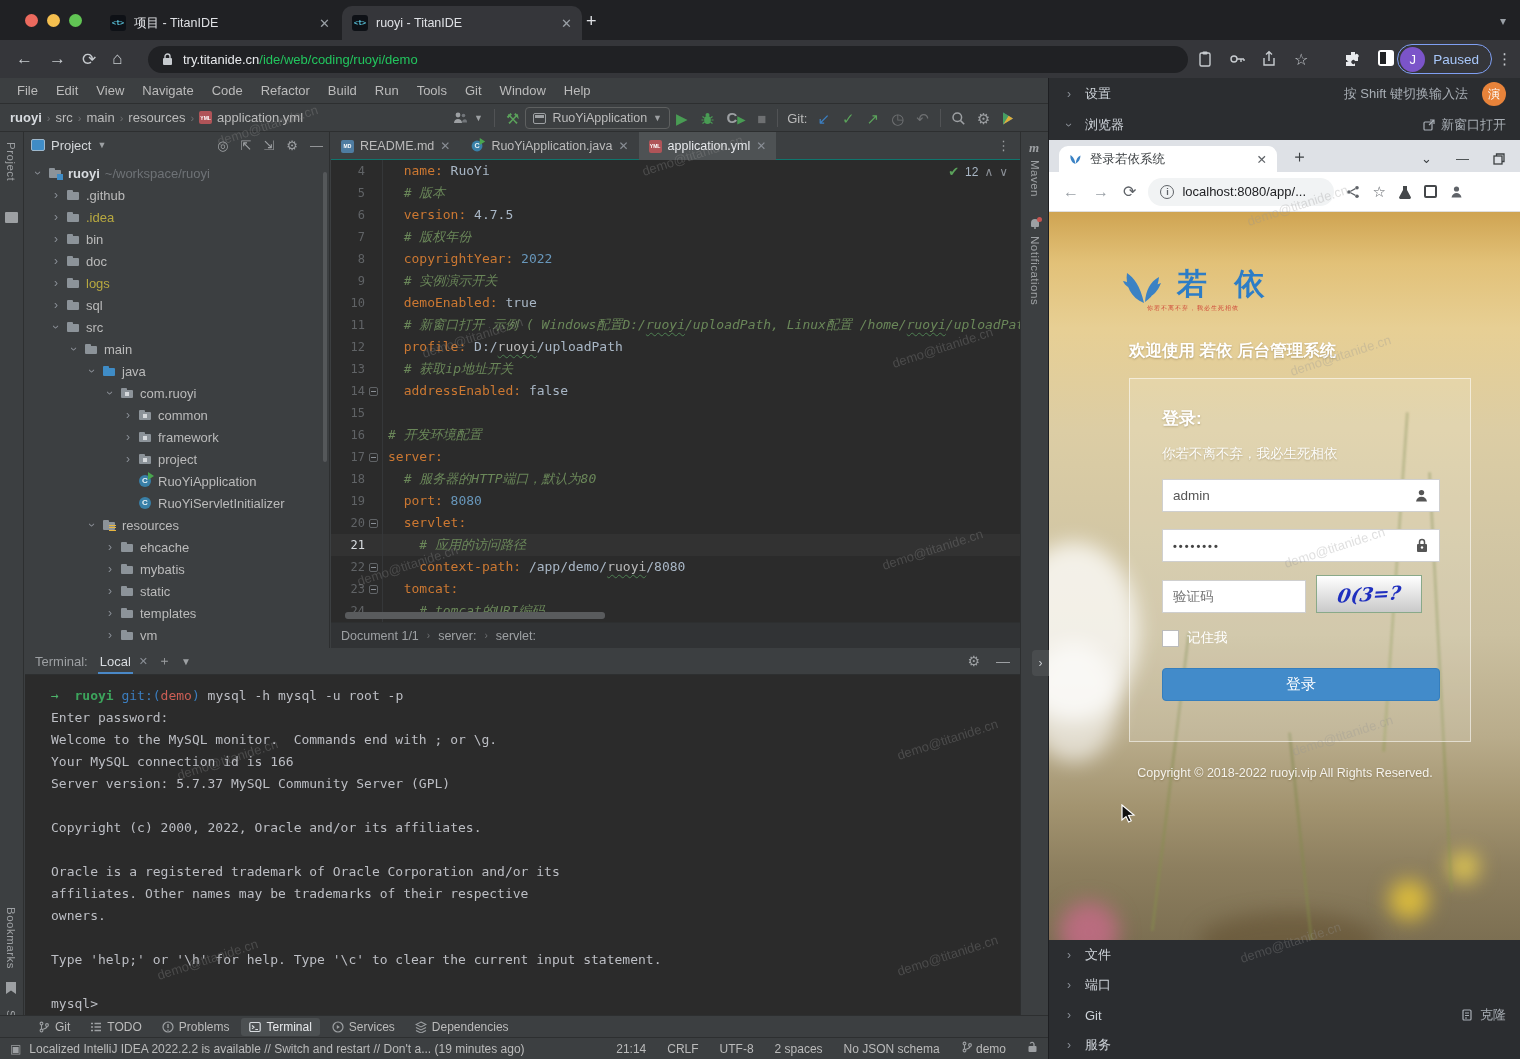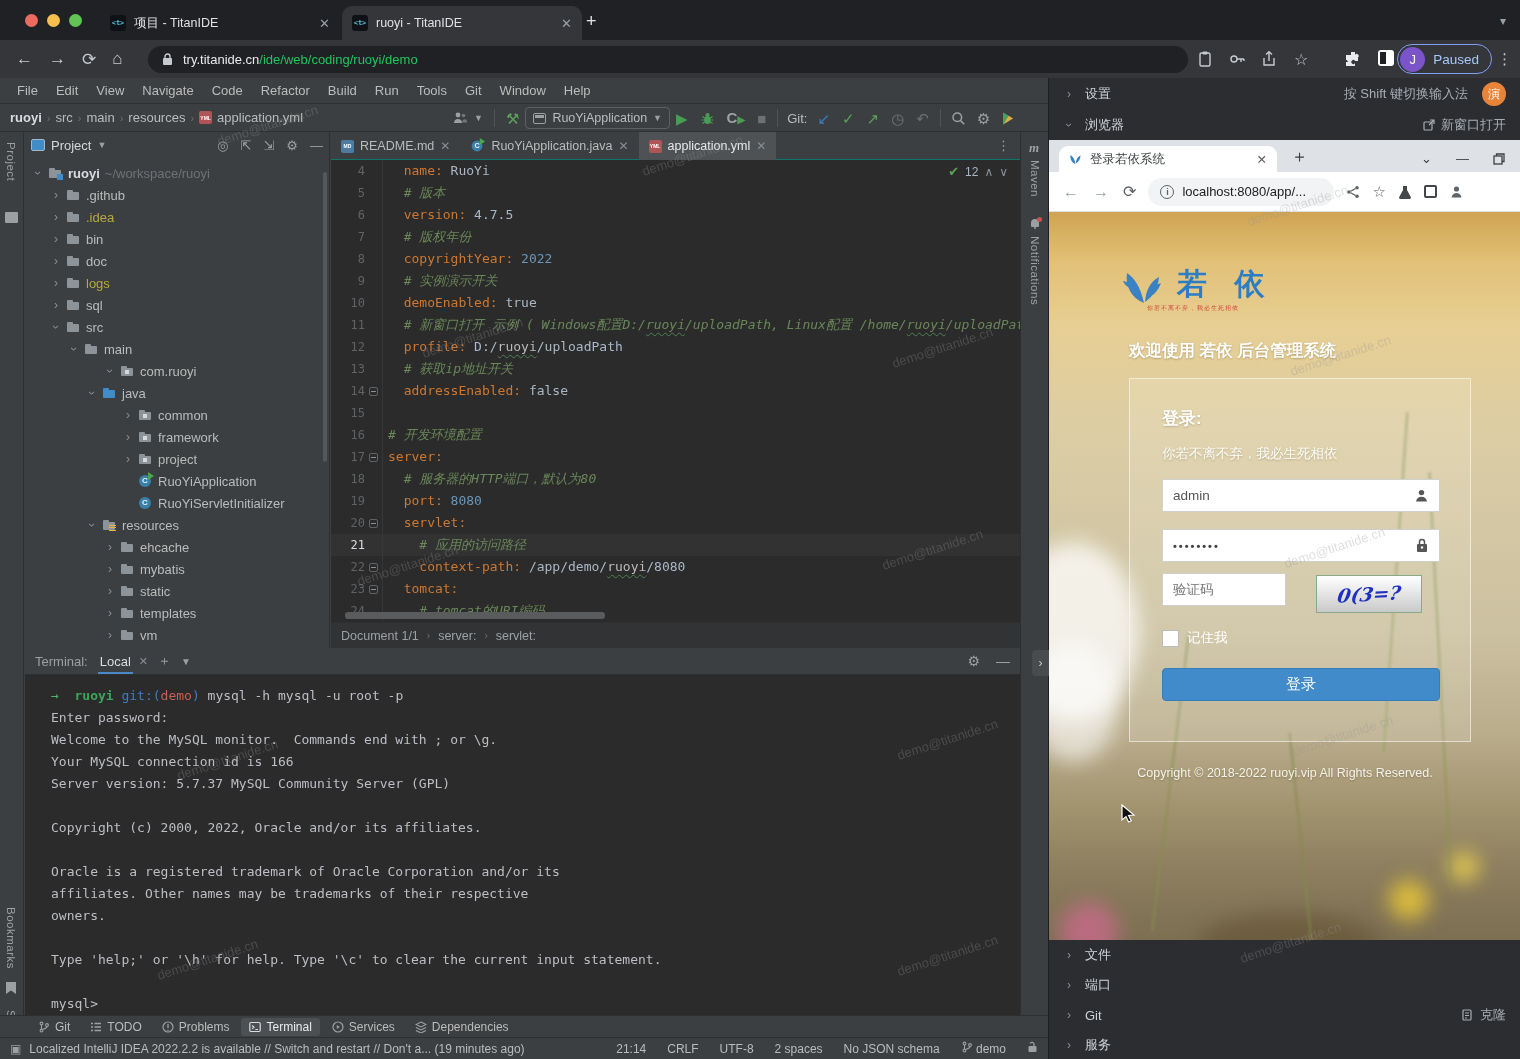--- a/index.html
+++ b/index.html
@@ -391,31 +391,31 @@
         <div class="trow" style="padding-left: 26px;">
           <span class="chev open">›</span>
           <span class="ic f"></span>
           <span class="tlabel">src</span>
         </div>
         <div class="trow" style="padding-left: 44px;">
           <span class="chev open">›</span>
           <span class="ic f"></span>
           <span class="tlabel">main</span>
         </div>
+        <div class="trow" style="padding-left: 62px;">
+          <span class="chev open">›</span>
+          <span class="ic j"></span>
+          <span class="tlabel">java</span>
+        </div>
         <div class="trow" style="padding-left: 80px;">
           <span class="chev open">›</span>
           <span class="ic p">
             <span class="hole"></span>
           </span>
           <span class="tlabel">com.ruoyi</span>
-        </div>
-        <div class="trow" style="padding-left: 62px;">
-          <span class="chev open">›</span>
-          <span class="ic j"></span>
-          <span class="tlabel">java</span>
         </div>
         <div class="trow" style="padding-left: 98px;">
           <span class="chev">›</span>
           <span class="ic p">
             <span class="hole"></span>
           </span>
           <span class="tlabel">common</span>
         </div>
         <div class="trow" style="padding-left: 98px;">
           <span class="chev">›</span>
@@ -733,21 +733,21 @@
             </svg>
         </div>
         <div class="lfield" style="top:150px">
           <span id="pw-dots">••••••••</span>
           <svg class="fi" width="14" height="15" viewBox="0 0 14 15">
               <rect x="2" y="6" width="10" height="8" rx="1" fill="#555"></rect>
               <path d="M4.5 6V4a2.5 2.5 0 0 1 5 0v2" stroke="#555" stroke-width="1.5" fill="none"></path>
               <circle cx="7" cy="9.5" r="1.2" fill="#fff"></circle>
             </svg>
         </div>
-        <div class="lfield" id="captcha-field" style="top:194px;width:124px">
+        <div class="lfield" id="captcha-field" style="top:201px;width:144px">
           <input id="captcha-input" placeholder="验证码" style="">
         </div>
         <div id="captcha-img">
           <span id="captcha-text">0(3=?</span>
         </div>
         <div id="remember-row">
           <span id="remember-cb"></span>
           <span>记住我</span>
         </div>
         <div id="login-btn">登录</div>

